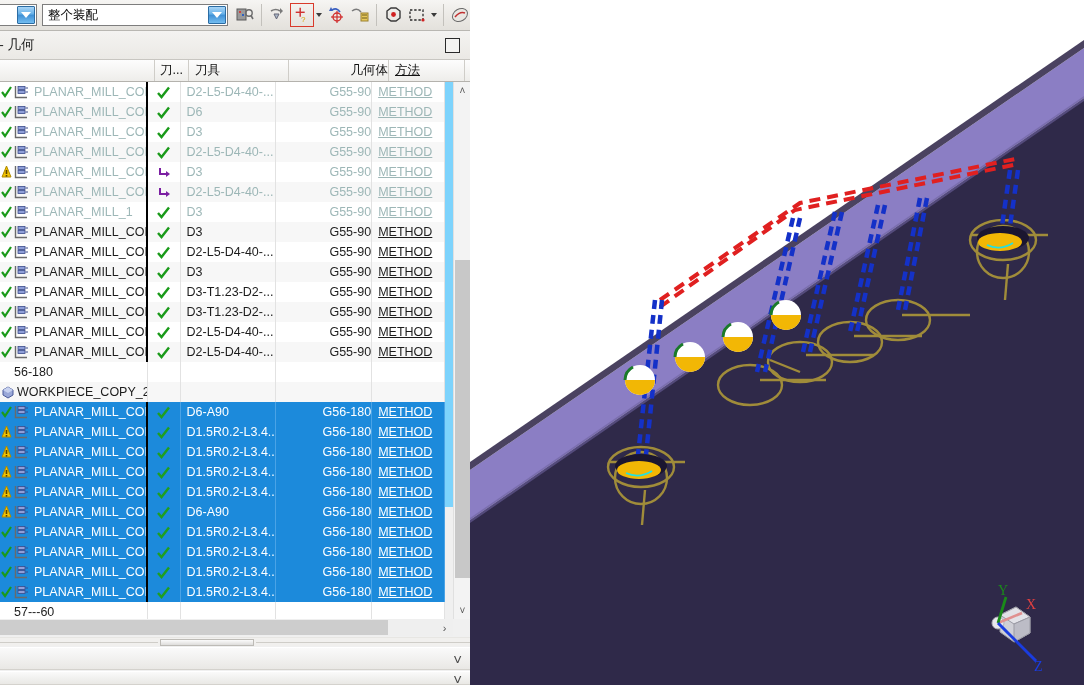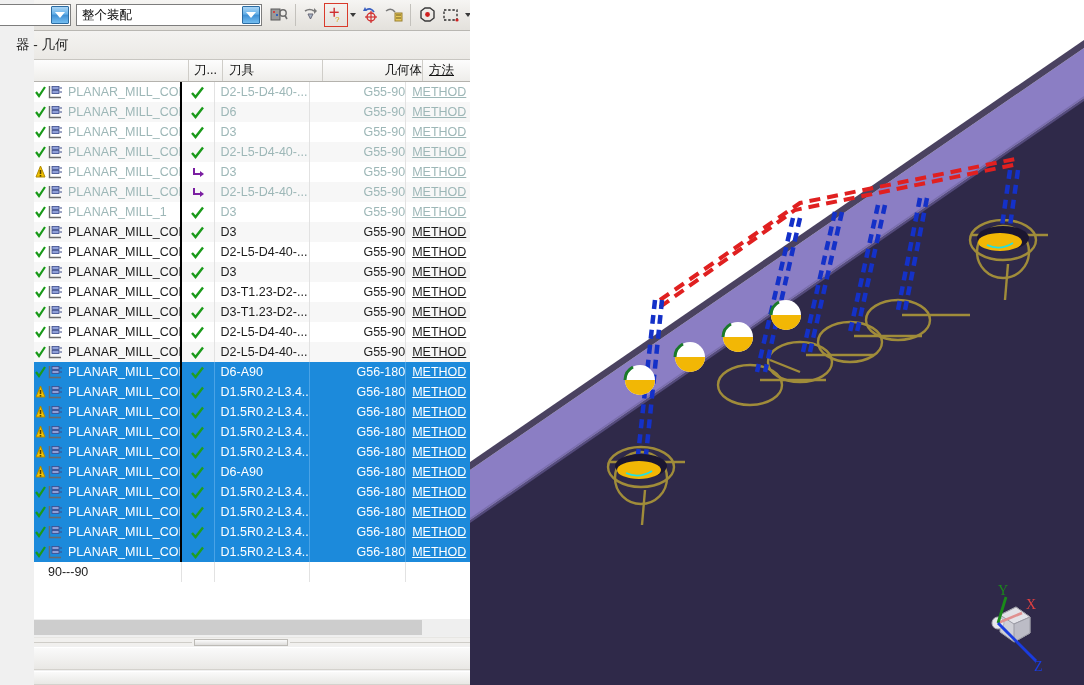--- a/index.html
+++ b/index.html
@@ -9,21 +9,20 @@
     font-size: 12px;
     background:#f0f0f0;
     -webkit-font-smoothing: none;
   }
   .app { position:relative; width:1084px; height:685px; }
 
   
   .left-panel {
     position:absolute; left:0; top:0; width:470px; height:507px;
     background:#7dd3fc;
-    margin-left:34px;
   }
 
   
   .toolbar {
     position:absolute; left:0; top:0; width:470px; height:31px;
     background:linear-gradient(to bottom,#f6f5f3 0%,#eceae6 50%,#e3e1dc 100%);
     border-bottom:1px solid #b9b7b2;
     display:flex; align-items:center;
   }
   .combo {
@@ -543,20 +542,43 @@
                 </svg></span>
               <span class="name-txt">PLANAR_MILL_COP...</span>
             </div>
             <div class="c w-ck"><svg width="13" height="13" viewBox="0 0 13 13" style="vertical-align:middle">
                 <path d="M1 7 L4.5 11 L12 1.5" stroke="#1a9a1a" stroke-width="2.4" fill="none"></path>
               </svg></div>
             <div class="c w-tool">D2-L5-D4-40-...</div>
             <div class="c w-geom">G55-90</div>
             <div class="c w-meth">METHOD</div>
           </div>
+          <div class="row plain group">
+            <div class="c name w-name">
+              <span class="ico-status"></span>
+              <span class="name-txt">56-180</span>
+            </div>
+            <div class="c w-ck"></div>
+            <div class="c w-tool"></div>
+            <div class="c w-geom"></div>
+            <div class="c w-meth"></div>
+          </div>
+          <div class="row plain alt group">
+            <div class="c name w-name">
+              <span class="ico-status" style="width:14px;flex:0 0 14px"><svg width="14" height="14" viewBox="0 0 14 14">
+                  <polygon points="2,5 7,2 12,5 12,10 7,13 2,10" fill="#9aa8d8" stroke="#4a5a9a"></polygon>
+                  <polygon points="2,5 7,2 12,5 7,8" fill="#c8d2f0"></polygon>
+                </svg></span>
+              <span class="name-txt">WORKPIECE_COPY_2</span>
+            </div>
+            <div class="c w-ck"></div>
+            <div class="c w-tool"></div>
+            <div class="c w-geom"></div>
+            <div class="c w-meth"></div>
+          </div>
           <div class="row sel">
             <div class="c name w-name">
               <span class="ico-status"><svg width="11" height="14" viewBox="0 0 11 14">
                   <path d="M1 7 L4 11 L10 2" stroke="#1a9a1a" stroke-width="2.2" fill="none"></path>
                 </svg></span>
               <span class="ico-op"><svg width="15" height="14" viewBox="0 0 15 14">
                   <path d="M1.5 1 L1.5 12.5 L13 12.5" stroke="#6a6a6a" stroke-width="1.4" fill="none"></path>
                   <rect x="4" y="1.5" width="7" height="3" fill="#8f9fd8" stroke="#3a4a8a" stroke-width="0.8"></rect>
                   <rect x="4" y="5.5" width="7" height="3" fill="#8f9fd8" stroke="#3a4a8a" stroke-width="0.8"></rect>
                   <line x1="11.5" y1="3" x2="14" y2="3" stroke="#3a4a8a"></line>
@@ -766,21 +788,21 @@
             <div class="c w-ck"><svg width="13" height="13" viewBox="0 0 13 13" style="vertical-align:middle">
                 <path d="M1 7 L4.5 11 L12 1.5" stroke="#1f9f1f" stroke-width="2.4" fill="none"></path>
               </svg></div>
             <div class="c w-tool">D1.5R0.2-L3.4...</div>
             <div class="c w-geom">G56-180</div>
             <div class="c w-meth">METHOD</div>
           </div>
           <div class="row plain group">
             <div class="c name w-name">
               <span class="ico-status"></span>
-              <span class="name-txt">90---90</span>
+              <span class="name-txt">57---60</span>
             </div>
             <div class="c w-ck"></div>
             <div class="c w-tool"></div>
             <div class="c w-geom"></div>
             <div class="c w-meth"></div>
           </div>
         </div>
 
       <div class="vsb">
         <div class="btn" style="position:absolute;top:0;left:0">˄</div>

